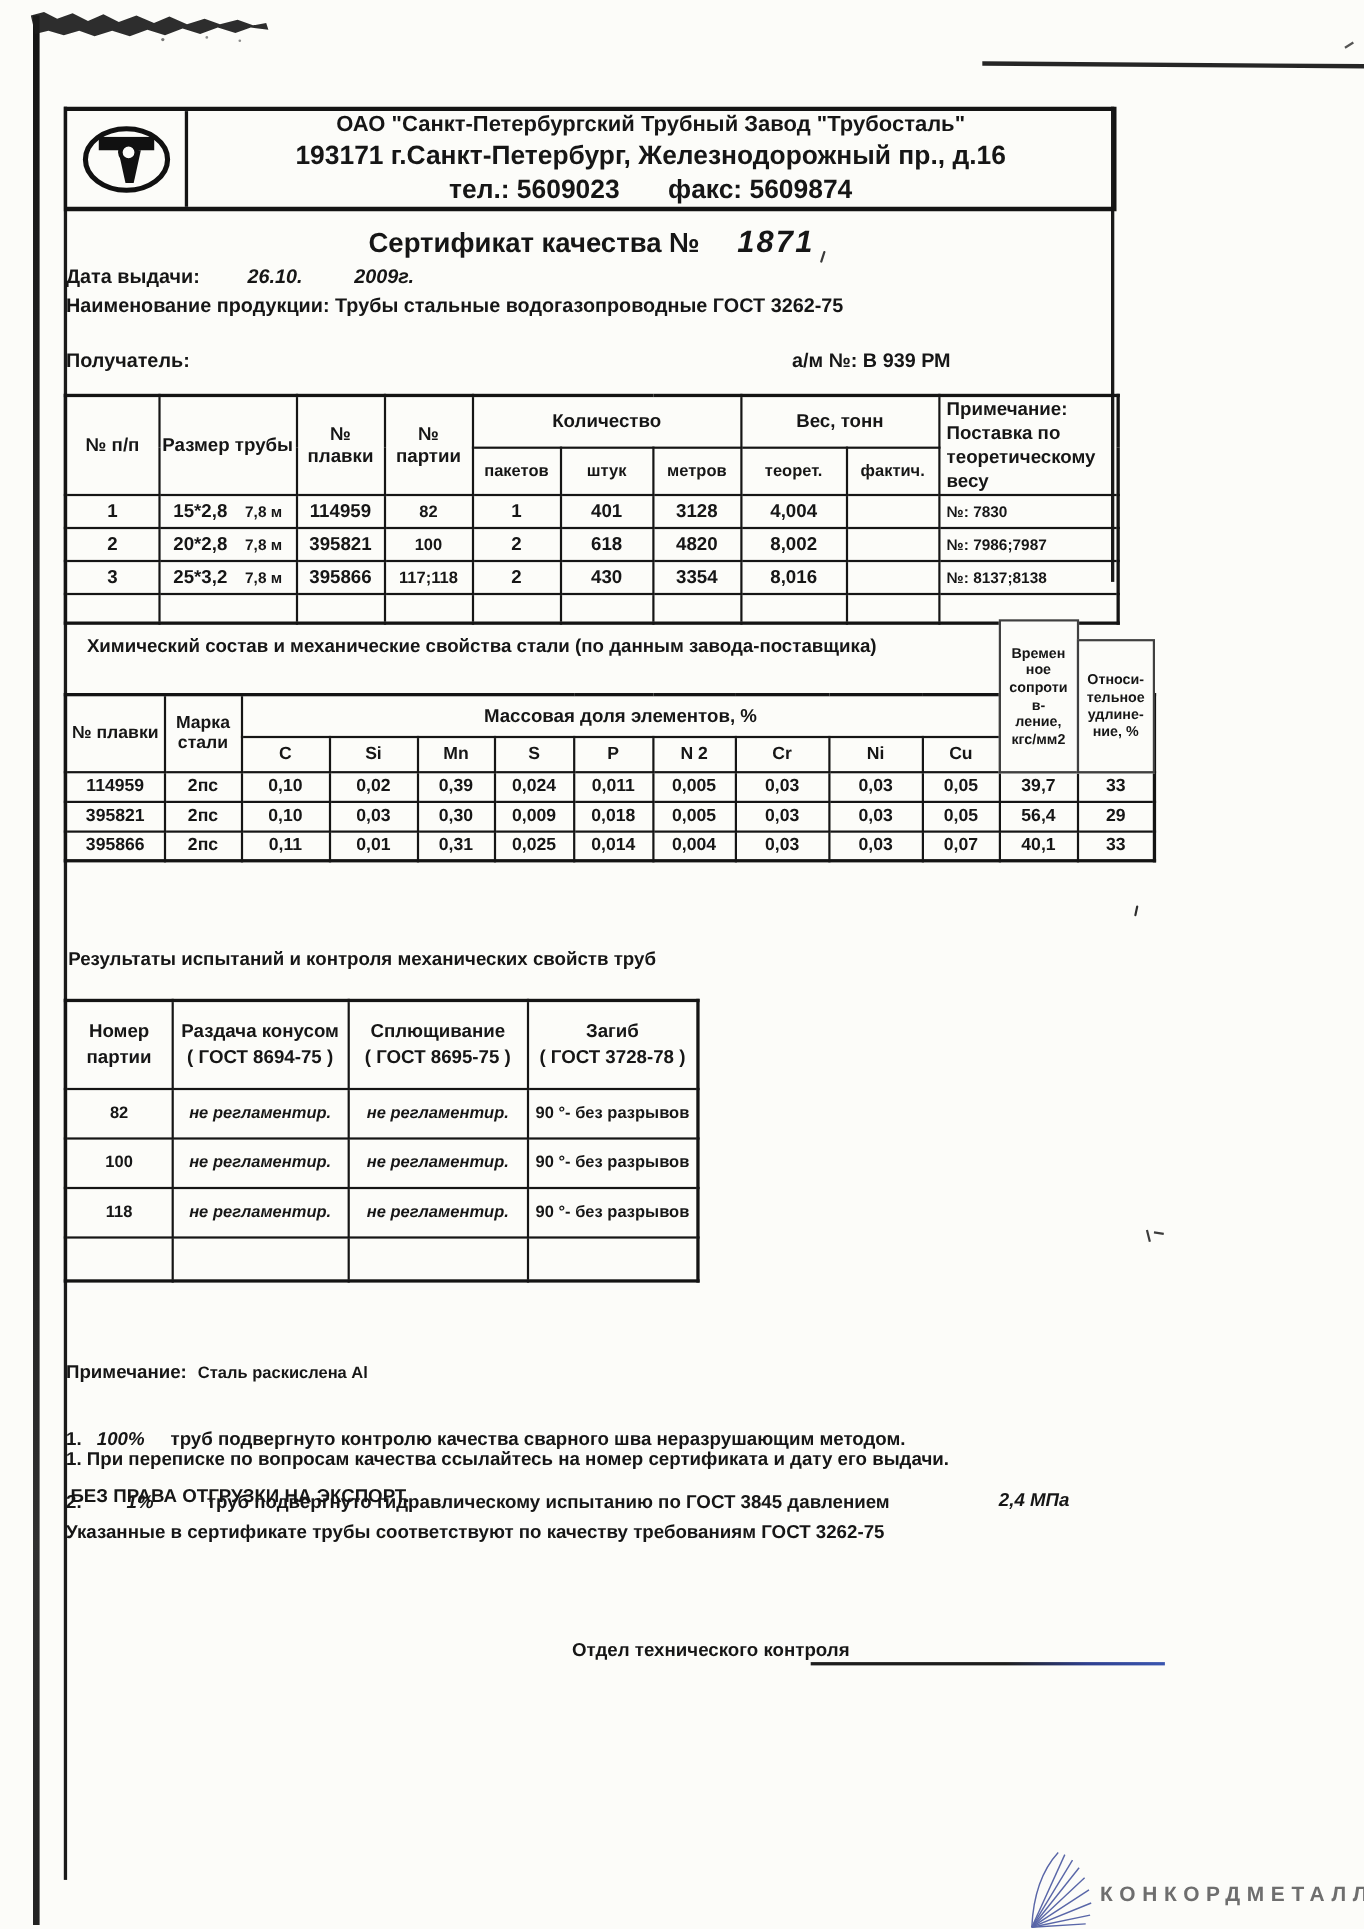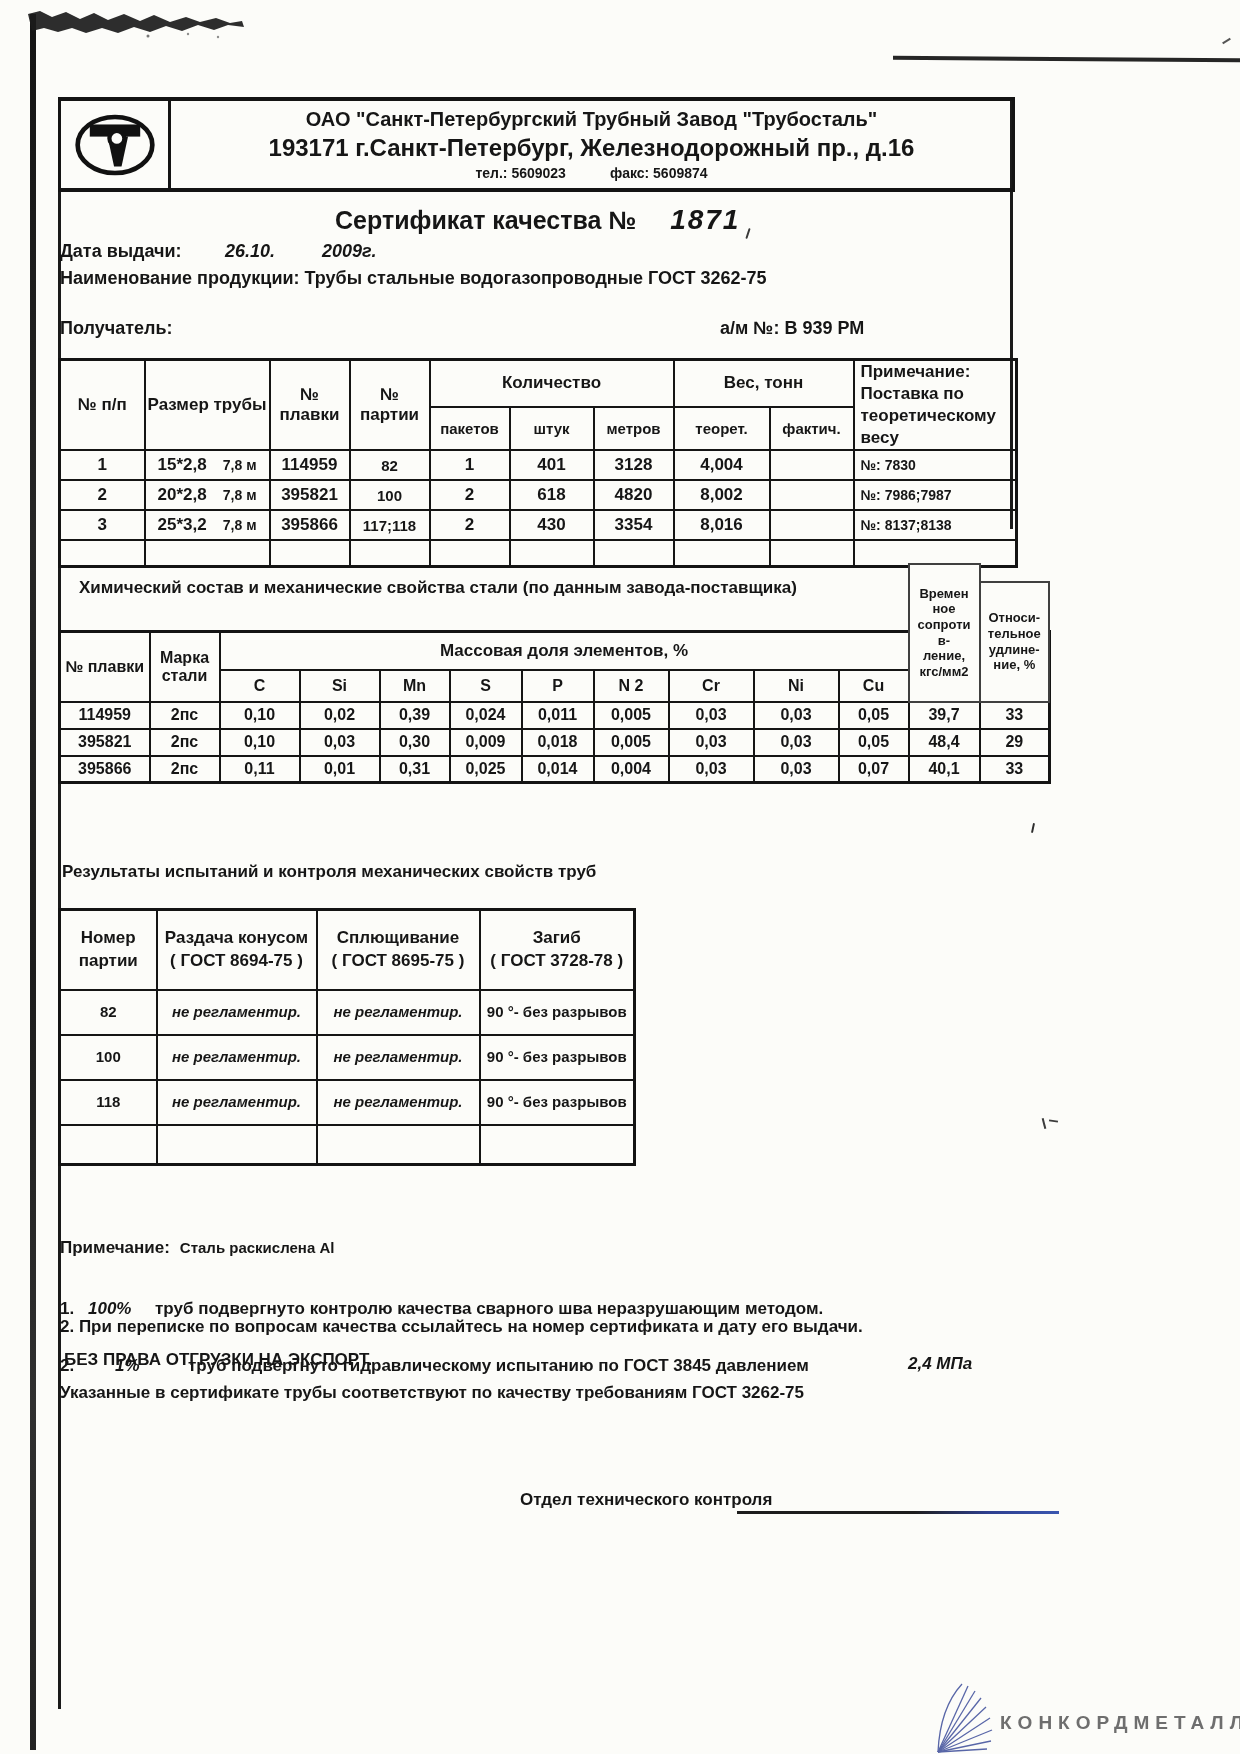--- a/index.html
+++ b/index.html
@@ -23,21 +23,21 @@
   .cert-left { left:58px; top:97px; width:3px; height:1612px; background:#1a1a1a; }
   .cert-right { left:1010px; top:97px; width:3px; height:432px; background:#1a1a1a; }
 
   
   .header-box { left:58px; top:97px; width:957px; height:95px; border:3px solid #141414;
     border-top-width:4px; border-bottom-width:4px; display:flex; }
   .logo-cell { width:110px; border-right:3px solid #141414; display:flex; align-items:center; justify-content:center; }
   .header-info { flex:1; display:flex; flex-direction:column; align-items:center; justify-content:center; gap:3px; font-weight:bold; }
   .company-line { font-size:20px; }
   .address-line { font-size:24px; }
-  .phone-line { font-size:14px; display:flex; gap:44px; }
+  .phone-line { font-size:24px; display:flex; gap:44px; }
 
   
   .title-row { left:335px; top:204px; display:flex; align-items:baseline; }
   .title-label { font-size:25px; font-weight:bold; }
   .title-number { font-size:28px; font-weight:bold; font-style:italic; margin-left:34px; letter-spacing:2px; }
   .meta-line { font-size:18px; font-weight:bold; }
   .date-line { left:60px; top:241px; }
   .date-val { position:absolute; left:165px; top:0; font-style:italic; }
   .date-year { position:absolute; left:262px; top:0; font-style:italic; }
   .product-line { left:60px; top:268px; }
@@ -345,21 +345,21 @@
       <td>2пс</td>
       <td>0,10</td>
       <td>0,03</td>
       <td>0,30</td>
       <td>0,009</td>
       <td>0,018</td>
       <td>0,005</td>
       <td>0,03</td>
       <td>0,03</td>
       <td>0,05</td>
-      <td>48,4</td>
+      <td>56,4</td>
       <td>29</td>
     </tr>
     <tr class="dr">
       <td>395866</td>
       <td>2пс</td>
       <td>0,11</td>
       <td>0,01</td>
       <td>0,31</td>
       <td>0,025</td>
       <td>0,014</td>
@@ -427,21 +427,21 @@
     <span>1.</span>
     <span class="pct">100%</span>
     <span class="txt">труб подвергнуто контролю качества сварного шва неразрушающим методом.</span>
   </div>
   <div class="abs note-line nl2 note-rel">
     <span>2.</span>
     <span class="pct">1%</span>
     <span class="txt">труб подвергнуто гидравлическому испытанию по ГОСТ 3845 давлением</span>
     <span class="val">2,4 МПа</span>
   </div>
-  <div class="abs note-line nl3">2. При переписке по вопросам качества ссылайтесь на номер сертификата и дату его выдачи.</div>
+  <div class="abs note-line nl3">1. При переписке по вопросам качества ссылайтесь на номер сертификата и дату его выдачи.</div>
   <div class="abs note-line nl4">БЕЗ ПРАВА ОТГРУЗКИ НА ЭКСПОРТ.</div>
   <div class="abs note-line nl5">Указанные в сертификате трубы соответствуют по  качеству требованиям ГОСТ 3262-75</div>
 
   <div class="abs signoff-label">Отдел технического контроля</div>
   <div class="abs signoff-line"></div>
 
   <div class="abs footer-fan">
     <svg width="70" height="72" viewBox="0 0 70 72">
       <g stroke="#47569f" stroke-width="1.3" fill="none" opacity="0.9">
         <path d="M8,70 Q10,26 32,2"></path>

